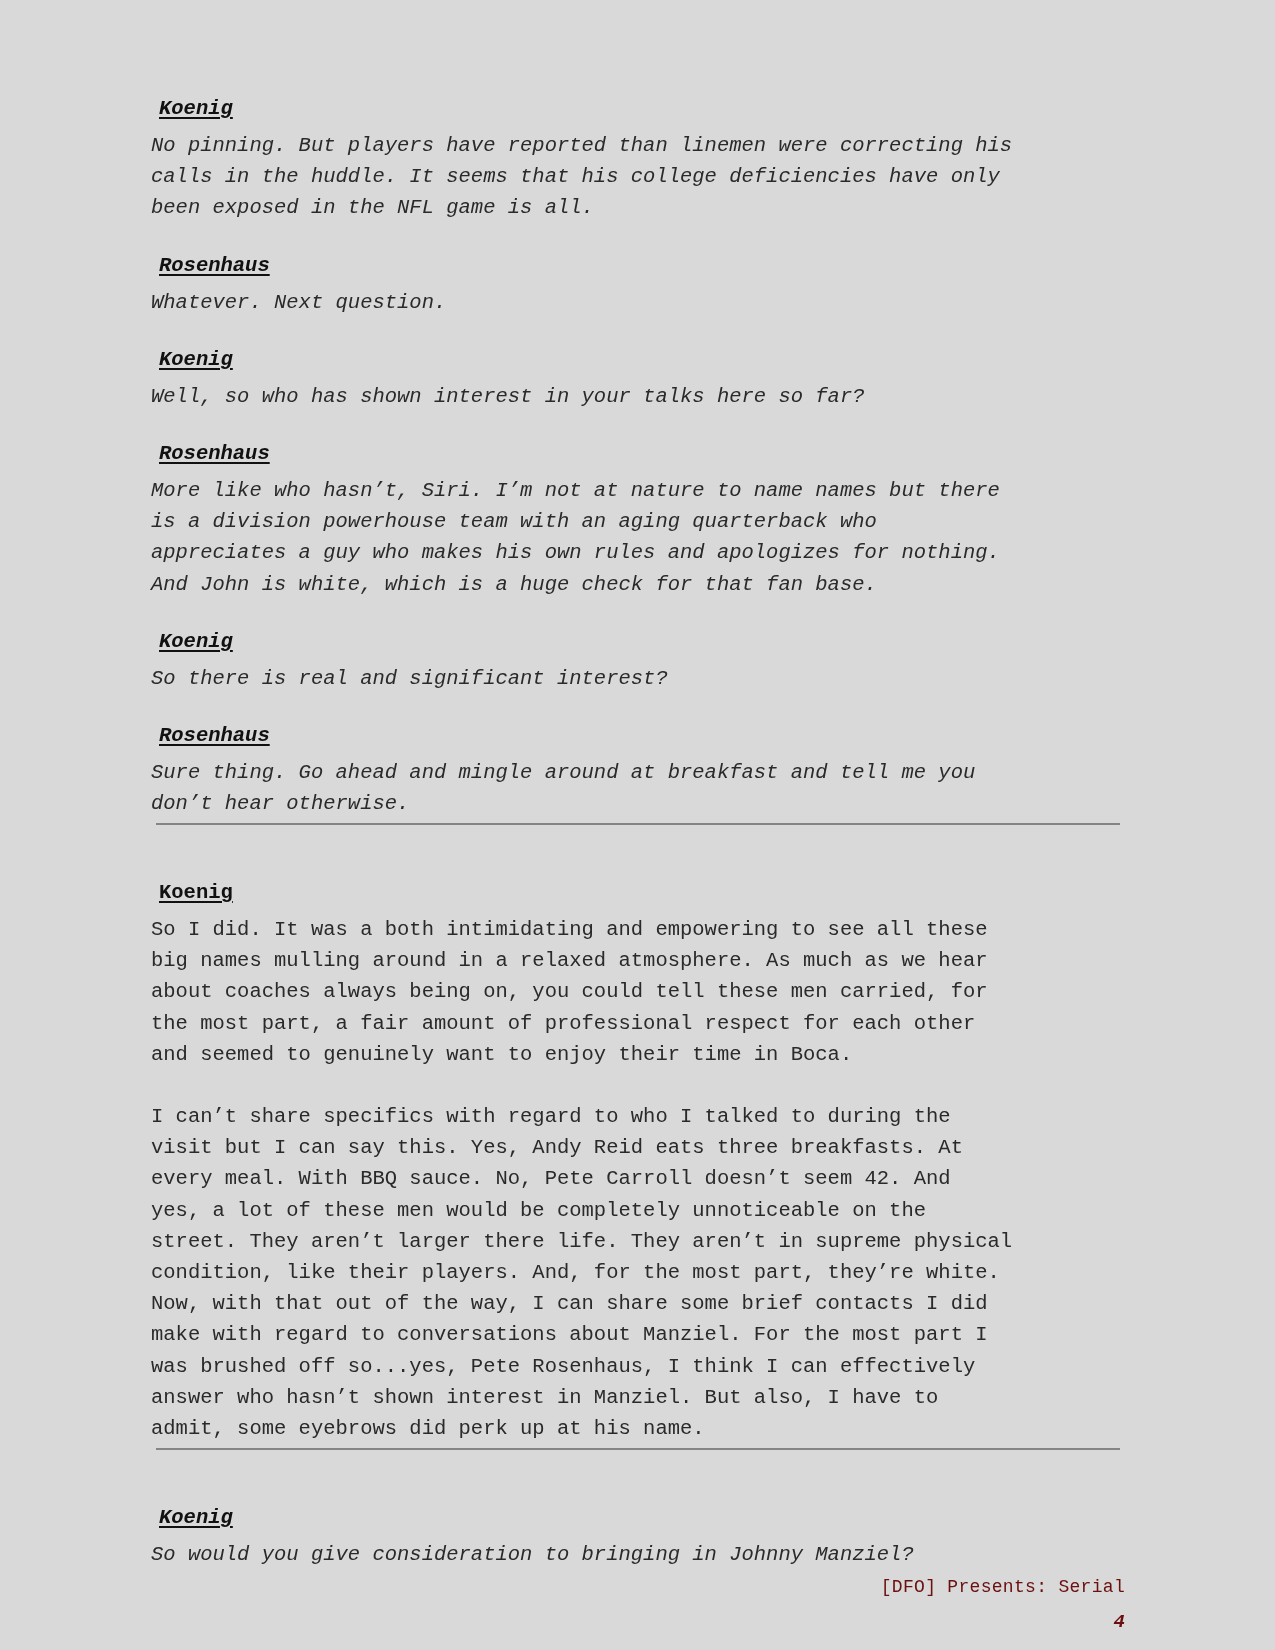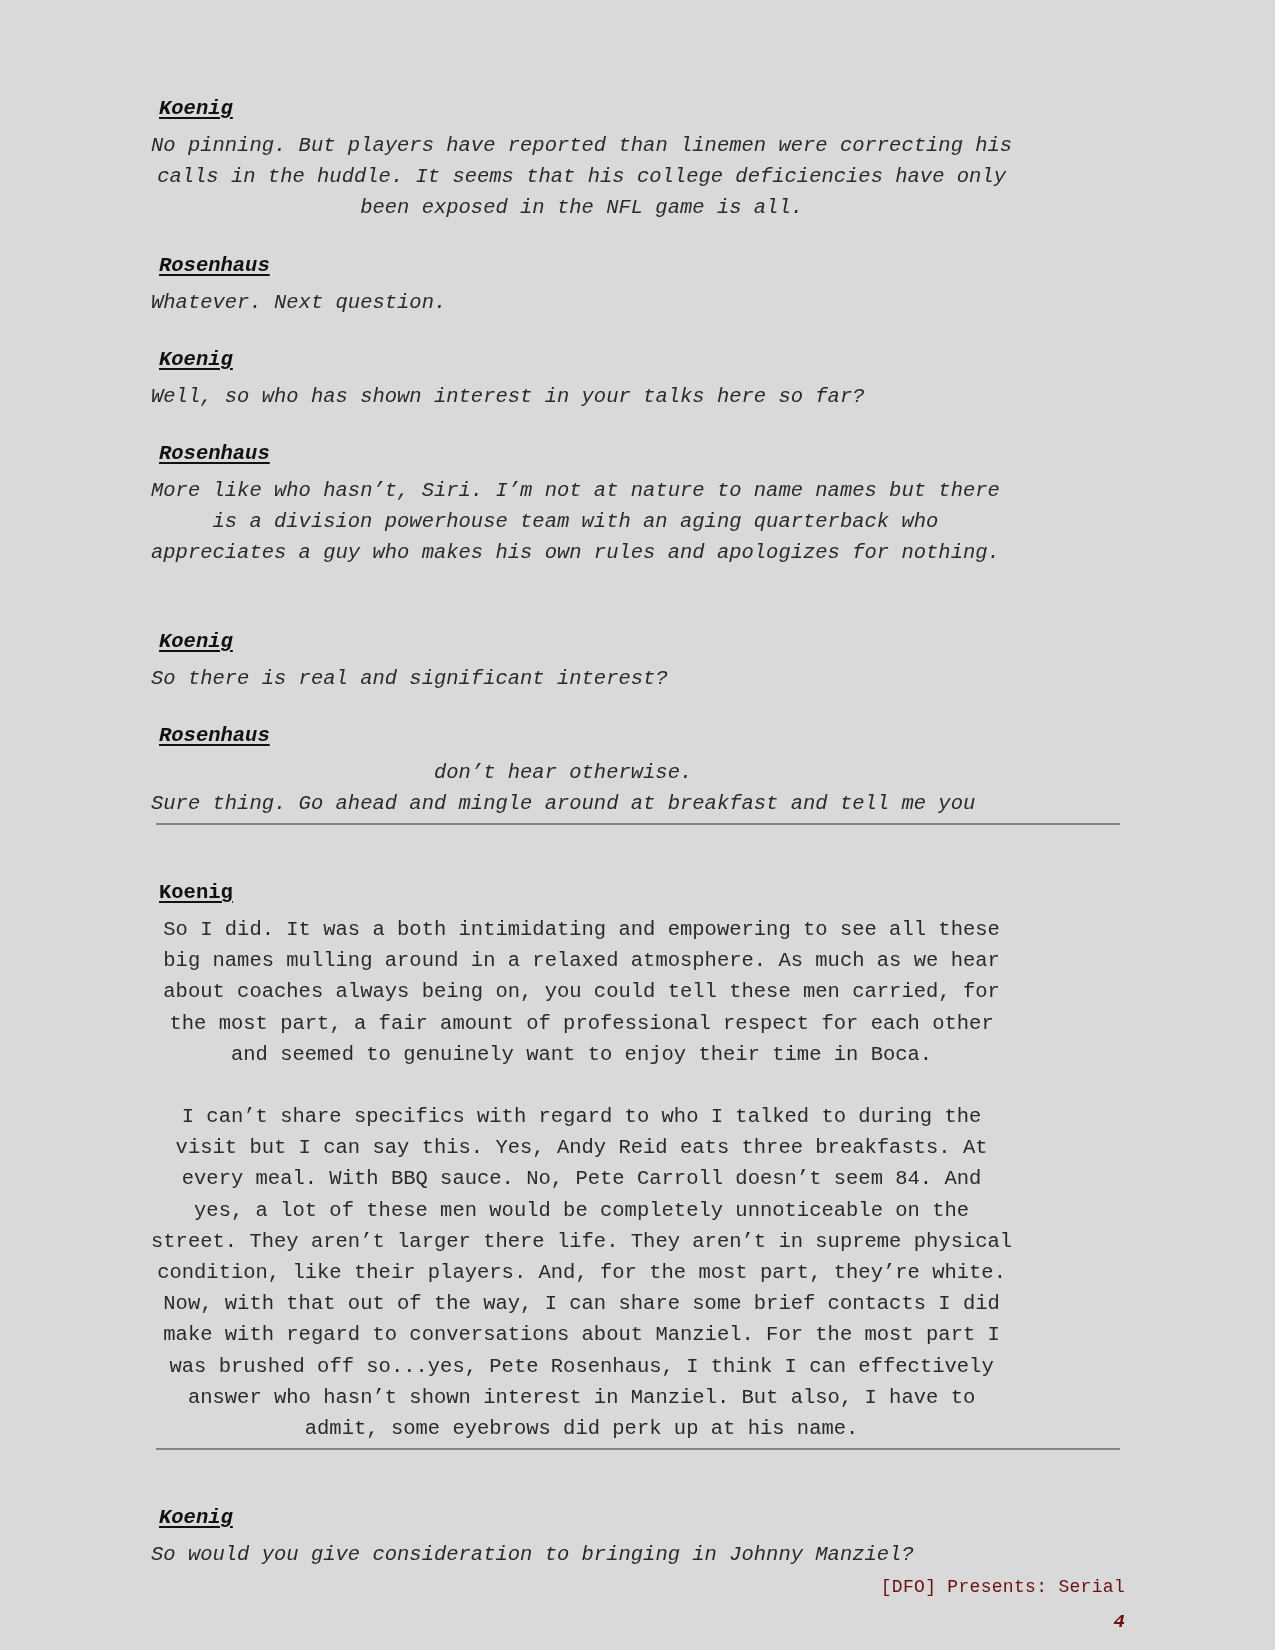--- a/index.html
+++ b/index.html
@@ -24,21 +24,20 @@
       margin: 8px;
       height: 26px;
     }
     .speaker.upright { font-style: normal; }
     .line {
       font-size: 20.5px;
       line-height: 31.2px;
       color: #2a2a2a;
       margin: 0;
       white-space: pre;
-      text-align: center;
     }
     .italic { font-style: italic; }
     .gap { height: 31px; }
     .rule {
       position: absolute;
       left: 156px;
       width: 964px;
       height: 2px;
       background: #858585;
     }
@@ -79,49 +78,50 @@
 <div class="abs" style="top:339px;">
   <p class="speaker">Koenig</p>
   <p class="line italic">Well, so who has shown interest in your talks here so far?</p>
 </div>
 
 <div class="abs" style="top:433px;">
   <p class="speaker">Rosenhaus</p>
   <p class="line italic">More like who hasn’t, Siri. I’m not at nature to name names but there</p>
   <p class="line italic">is a division powerhouse team with an aging quarterback who</p>
   <p class="line italic">appreciates a guy who makes his own rules and apologizes for nothing.</p>
+  <p class="line italic">And John is white, which is a huge check for that fan base.</p>
 </div>
 
 <div class="abs" style="top:621px;">
   <p class="speaker">Koenig</p>
   <p class="line italic">So there is real and significant interest?</p>
 </div>
 
 <div class="abs" style="top:715px;">
   <p class="speaker">Rosenhaus</p>
+  <p class="line italic">Sure thing. Go ahead and mingle around at breakfast and tell me you</p>
   <p class="line italic">don’t hear otherwise.</p>
-  <p class="line italic">Sure thing. Go ahead and mingle around at breakfast and tell me you</p>
 </div>
 
 <div class="rule" style="top:823px;"></div>
 
 <div class="abs" style="top:872px;">
   <p class="speaker upright">Koenig</p>
   <div>
     <p class="line">So I did. It was a both intimidating and empowering to see all these</p>
     <p class="line">big names mulling around in a relaxed atmosphere. As much as we hear</p>
     <p class="line">about coaches always being on, you could tell these men carried, for</p>
     <p class="line">the most part, a fair amount of professional respect for each other</p>
     <p class="line">and seemed to genuinely want to enjoy their time in Boca.</p>
   </div>
   <div class="gap"></div>
   <div>
     <p class="line">I can’t share specifics with regard to who I talked to during the</p>
     <p class="line">visit but I can say this. Yes, Andy Reid eats three breakfasts. At</p>
-    <p class="line">every meal. With BBQ sauce. No, Pete Carroll doesn’t seem 84. And</p>
+    <p class="line">every meal. With BBQ sauce. No, Pete Carroll doesn’t seem 42. And</p>
     <p class="line">yes, a lot of these men would be completely unnoticeable on the</p>
     <p class="line">street. They aren’t larger there life. They aren’t in supreme physical</p>
     <p class="line">condition, like their players. And, for the most part, they’re white.</p>
     <p class="line">Now, with that out of the way, I can share some brief contacts I did</p>
     <p class="line">make with regard to conversations about Manziel. For the most part I</p>
     <p class="line">was brushed off so...yes, Pete Rosenhaus, I think I can effectively</p>
     <p class="line">answer who hasn’t shown interest in Manziel. But also, I have to</p>
     <p class="line">admit, some eyebrows did perk up at his name.</p>
   </div>
 </div>

